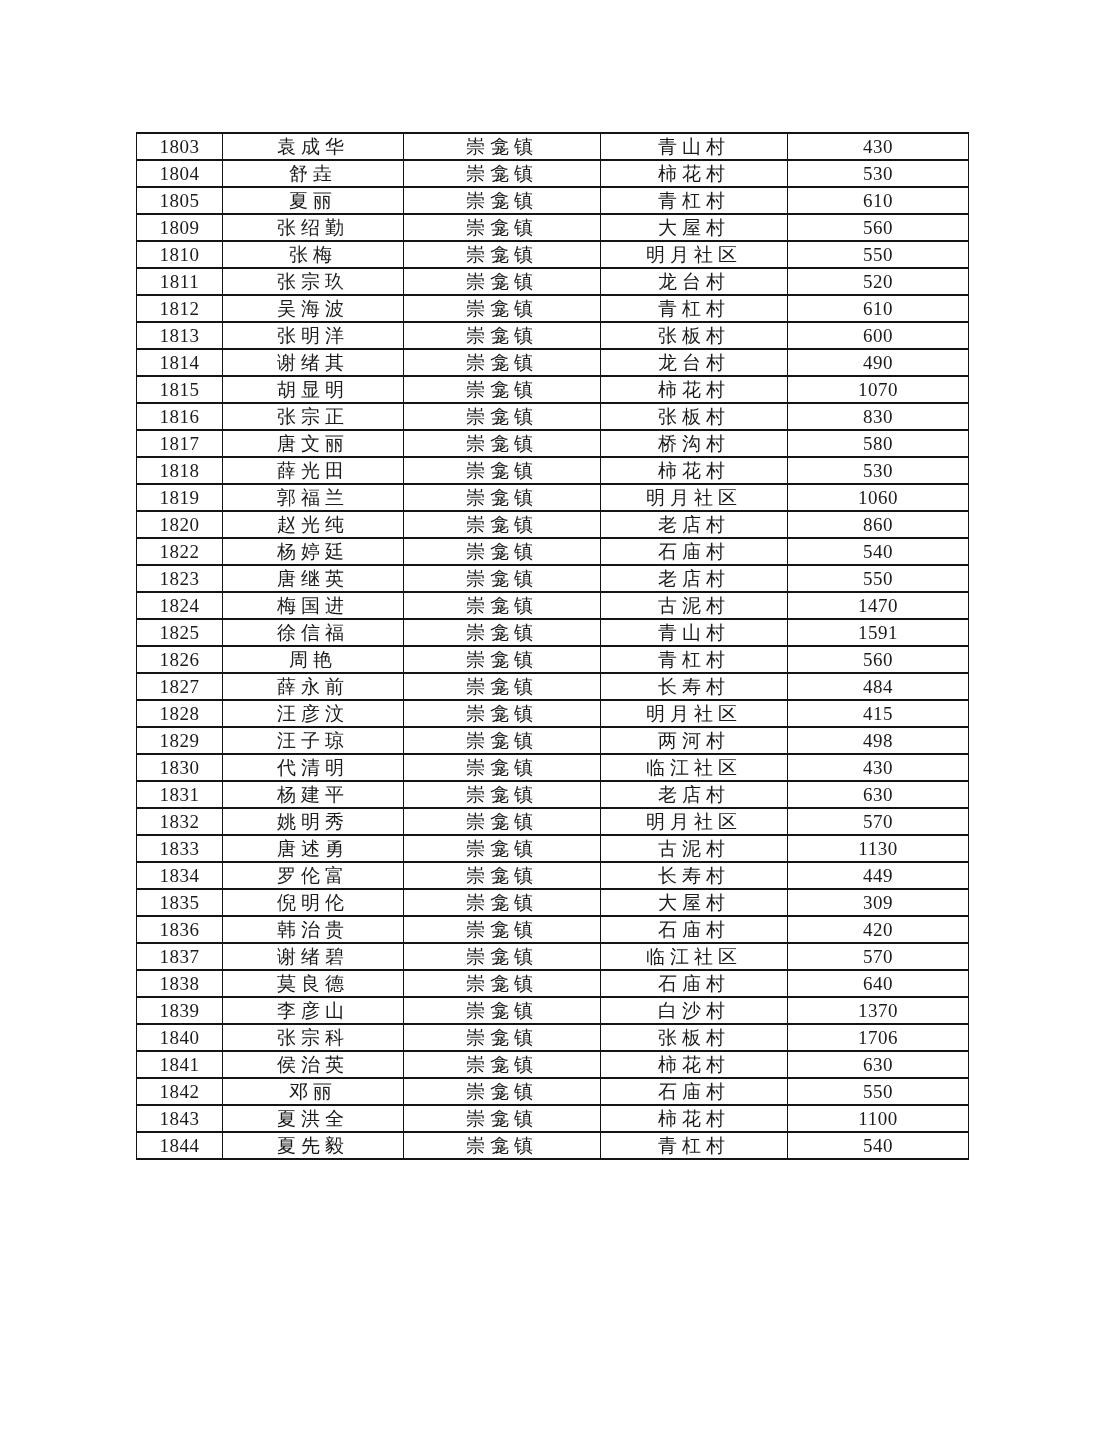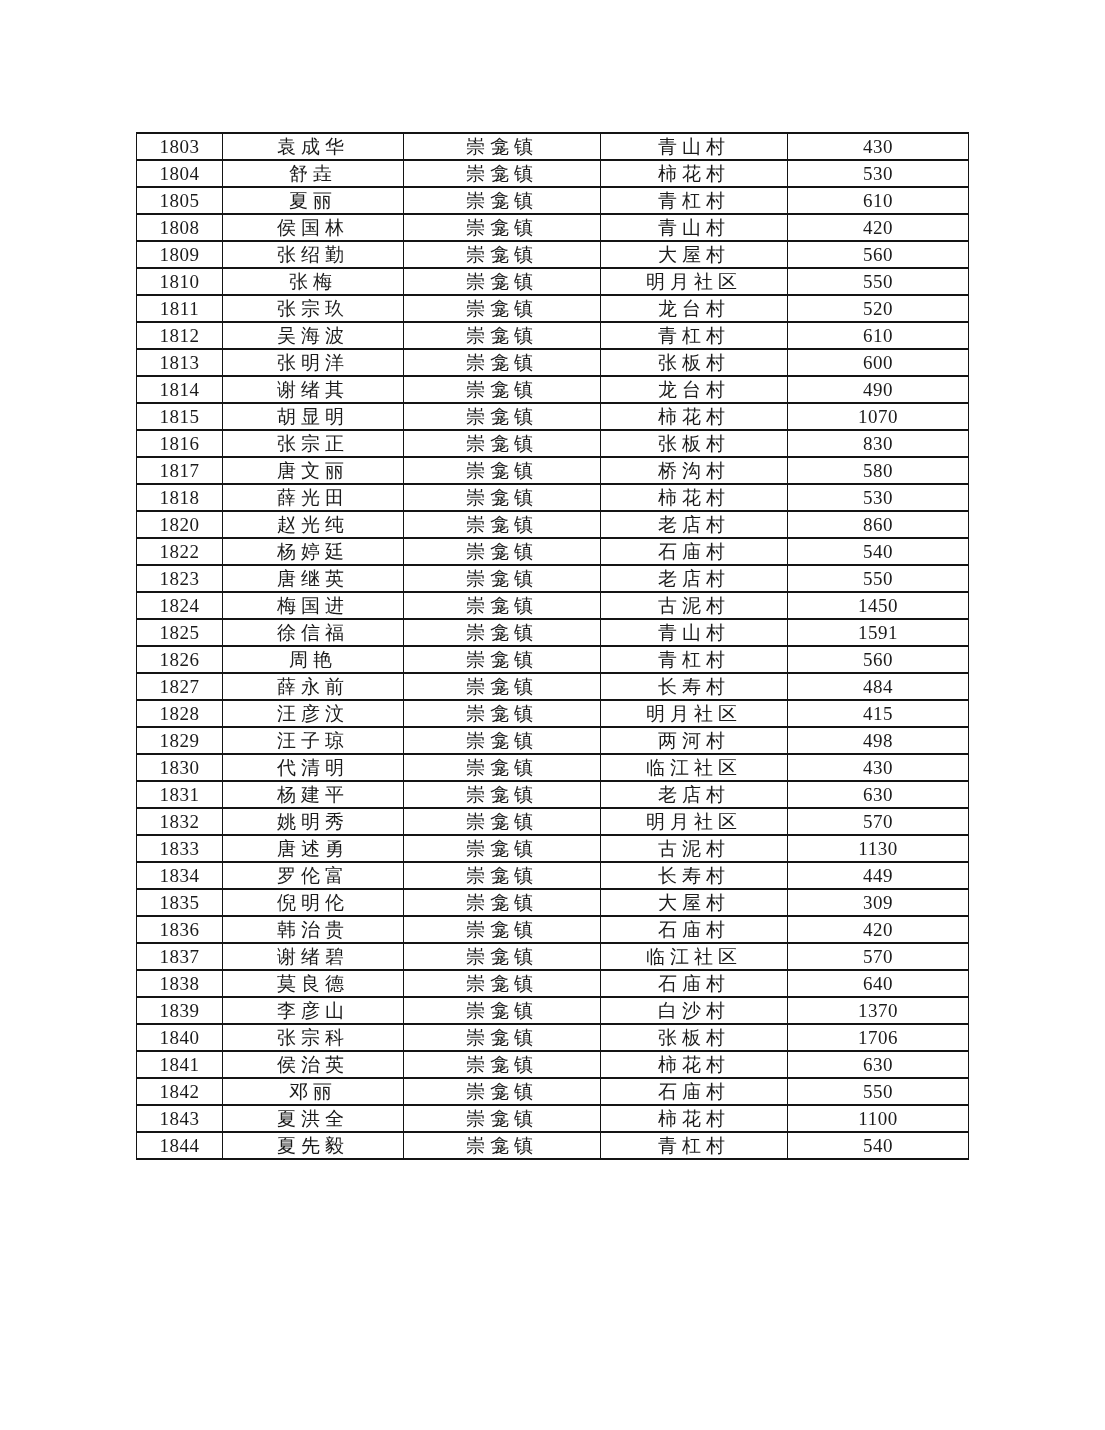--- a/index.html
+++ b/index.html
@@ -87,27 +87,20 @@
         <td class="c-num">530</td>
       </tr>
         <tr>
         <td class="c-num">1805</td>
         <td class="c-cjk">夏丽</td>
         <td class="c-cjk">崇龛镇</td>
         <td class="c-cjk">青杠村</td>
         <td class="c-num">610</td>
       </tr>
         <tr>
-        <td class="c-num">1808</td>
-        <td class="c-cjk">侯国林</td>
-        <td class="c-cjk">崇龛镇</td>
-        <td class="c-cjk">青山村</td>
-        <td class="c-num">420</td>
-      </tr>
-        <tr>
         <td class="c-num">1809</td>
         <td class="c-cjk">张绍勤</td>
         <td class="c-cjk">崇龛镇</td>
         <td class="c-cjk">大屋村</td>
         <td class="c-num">560</td>
       </tr>
         <tr>
         <td class="c-num">1810</td>
         <td class="c-cjk">张梅</td>
         <td class="c-cjk">崇龛镇</td>
@@ -164,20 +157,27 @@
         <td class="c-num">580</td>
       </tr>
         <tr>
         <td class="c-num">1818</td>
         <td class="c-cjk">薛光田</td>
         <td class="c-cjk">崇龛镇</td>
         <td class="c-cjk">柿花村</td>
         <td class="c-num">530</td>
       </tr>
         <tr>
+        <td class="c-num">1819</td>
+        <td class="c-cjk">郭福兰</td>
+        <td class="c-cjk">崇龛镇</td>
+        <td class="c-cjk">明月社区</td>
+        <td class="c-num">1060</td>
+      </tr>
+        <tr>
         <td class="c-num">1820</td>
         <td class="c-cjk">赵光纯</td>
         <td class="c-cjk">崇龛镇</td>
         <td class="c-cjk">老店村</td>
         <td class="c-num">860</td>
       </tr>
         <tr>
         <td class="c-num">1822</td>
         <td class="c-cjk">杨婷廷</td>
         <td class="c-cjk">崇龛镇</td>
@@ -189,21 +189,21 @@
         <td class="c-cjk">唐继英</td>
         <td class="c-cjk">崇龛镇</td>
         <td class="c-cjk">老店村</td>
         <td class="c-num">550</td>
       </tr>
         <tr>
         <td class="c-num">1824</td>
         <td class="c-cjk">梅国进</td>
         <td class="c-cjk">崇龛镇</td>
         <td class="c-cjk">古泥村</td>
-        <td class="c-num">1450</td>
+        <td class="c-num">1470</td>
       </tr>
         <tr>
         <td class="c-num">1825</td>
         <td class="c-cjk">徐信福</td>
         <td class="c-cjk">崇龛镇</td>
         <td class="c-cjk">青山村</td>
         <td class="c-num">1591</td>
       </tr>
         <tr>
         <td class="c-num">1826</td>

